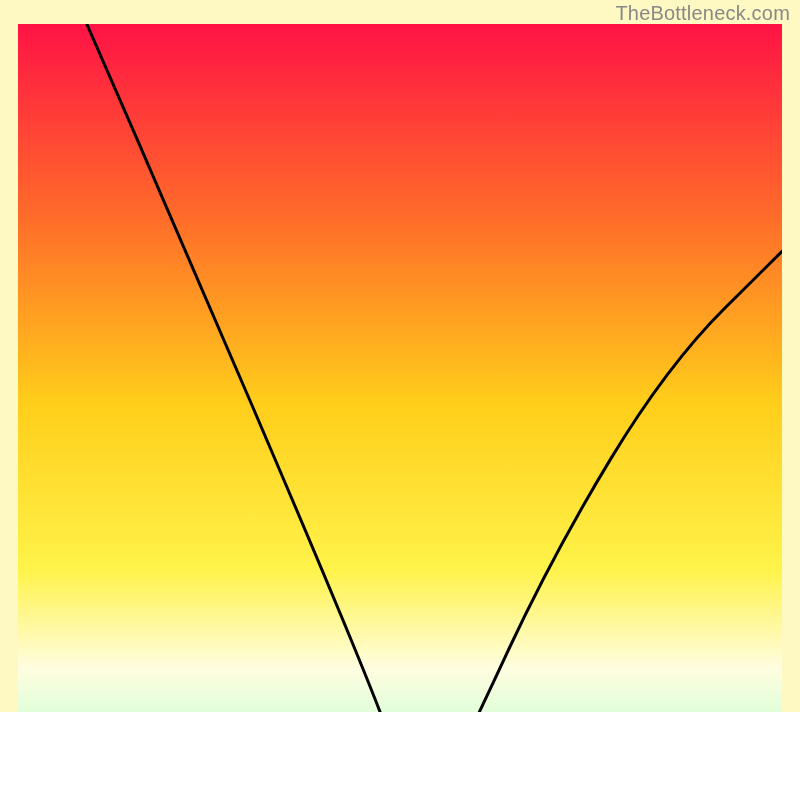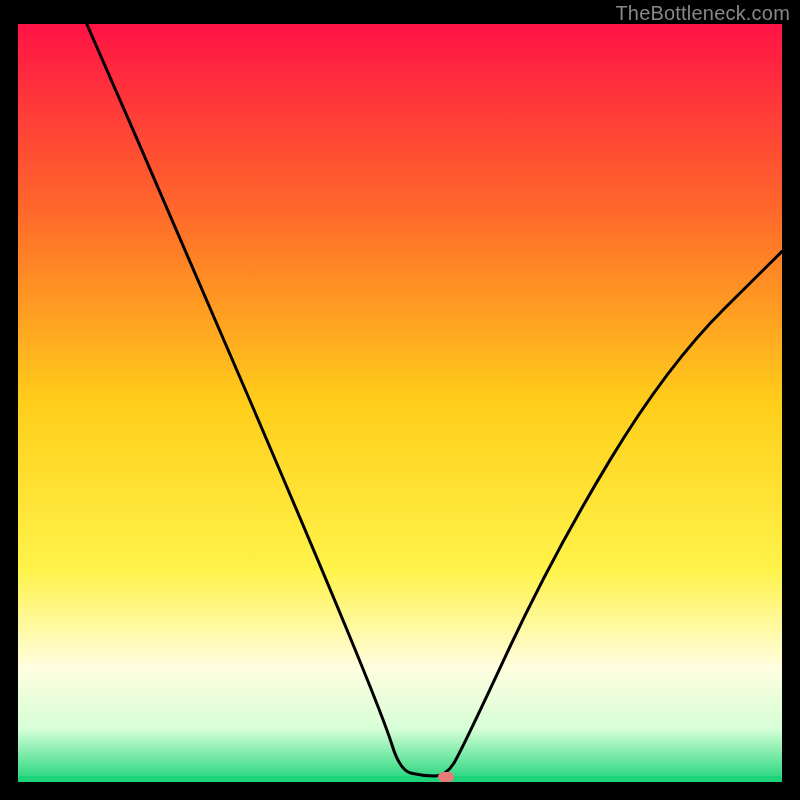--- a/index.html
+++ b/index.html
@@ -3,23 +3,23 @@
 <meta charset="utf-8">
 <style>
   body {
     margin: 0;
     padding: 0;
     background: #fff;
     font-family: Arial, Helvetica, sans-serif;
   }
   .frame {
     width: 800px;
-    height: 800px;
+    height: 712px;
     position: relative;
-    background: #000000;
+    background: #fef9c3;
   }
   .attribution {
     position: absolute;
     top: 2px;
     right: 10px;
     color: #888;
     font-size: 20px;
     font-weight: 500;
     z-index: 3;
     letter-spacing: 0.2px;

